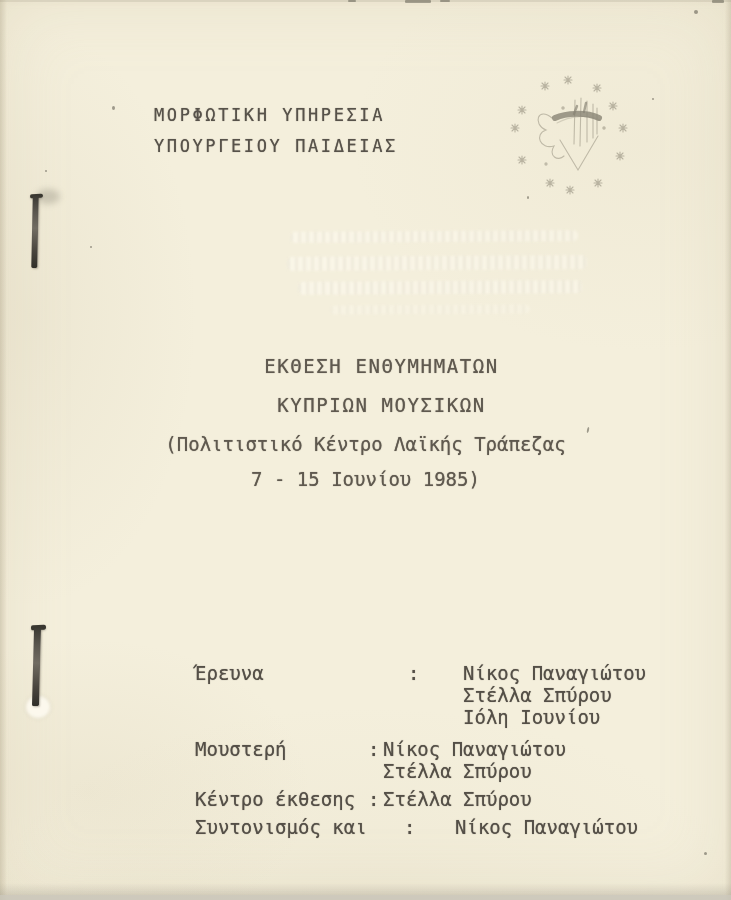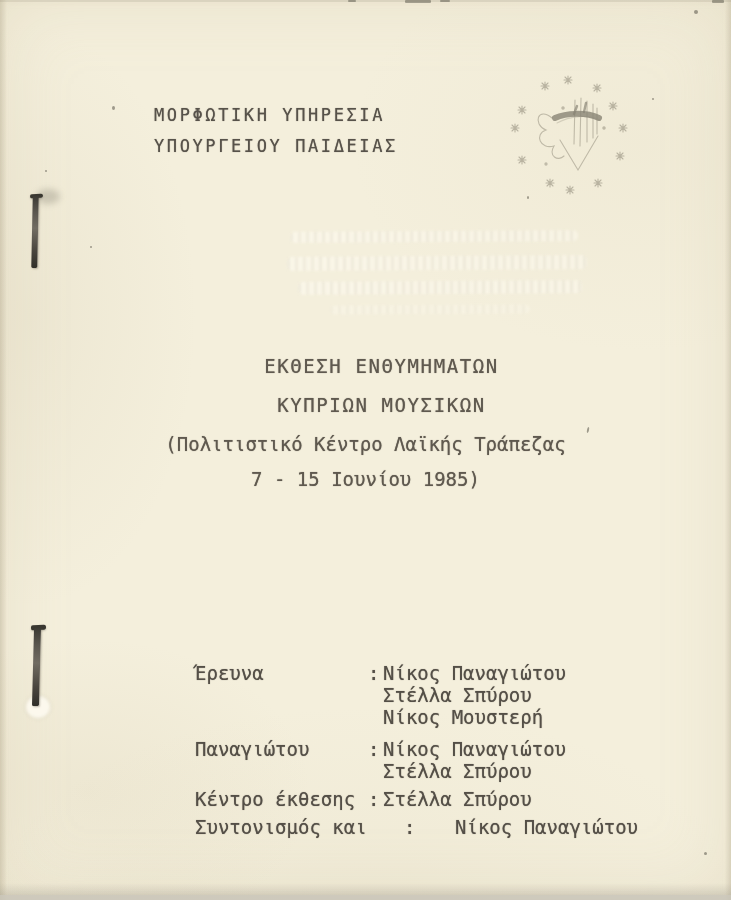--- a/index.html
+++ b/index.html
@@ -29,21 +29,21 @@
     letter-spacing:2.6px;color:#57524a;}
   .title-block{position:absolute;left:0;top:354px;width:731px;text-align:center;font-size:19px;}
   .title-line{line-height:24px;color:#5f594f;}
   .title-caps{letter-spacing:1.6px;padding-left:32px;}
   .mb15{margin-bottom:15px;} .mb11{margin-bottom:11px;}
 
   .credits{position:absolute;left:195px;top:662px;font-size:19px;color:#544f47;}
   .credit-row{display:grid;grid-template-columns:173px 15px auto;align-items:start;}
   .credit-row.bottom-align{align-items:end;gap:36px;}
   .credit-row .cell{line-height:22px;}
-  .mbr10{margin-bottom:10px;} .mbr6{margin-bottom:6px;}
+  .mbr10{margin-bottom:10px;gap:40px;} .mbr6{margin-bottom:6px;}
 
   .stamp{position:absolute;left:500px;top:68px;width:140px;height:135px;opacity:.62;filter:blur(.3px);}
 
   .staple{position:absolute;border-radius:1.5px;
     background:linear-gradient(180deg,#3c3a34 0%,#5a564e 22%,#716c62 45%,#4a463f 75%,#302e29 100%);
     box-shadow:1px 1px 2px rgba(110,104,92,.45);}
   .staple-cap{position:absolute;background:#3a3831;border-radius:2px;box-shadow:0 1px 2px rgba(110,104,92,.4);}
   .staple-smudge{position:absolute;border-radius:50%;background:rgba(112,106,94,.28);filter:blur(3px);}
   .staple-blob{position:absolute;border-radius:50%;background:rgba(252,249,238,.95);filter:blur(1.5px);
     box-shadow:0 0 3px rgba(150,144,130,.35);}
@@ -139,26 +139,26 @@
   </div>
 
   <div class="credits ink">
 
     <div class="credit-row mbr10">
       <div class="cell">Έρευνα</div>
       <div class="cell">:</div>
       <div class="cell">
         <div>Νίκος Παναγιώτου</div>
         <div>Στέλλα Σπύρου</div>
-        <div>Νίκος Μουστερή</div>
+        <div>Ιόλη Ιουνίου</div>
       </div>
     </div>
 
     <div class="credit-row mbr6">
-      <div class="cell">Παναγιώτου</div>
+      <div class="cell">Μουστερή</div>
       <div class="cell">:</div>
       <div class="cell">
         <div>Νίκος Παναγιώτου</div>
         <div>Στέλλα Σπύρου</div>
       </div>
     </div>
 
     <div class="credit-row mbr6">
       <div class="cell">Κέντρο έκθεσης</div>
       <div class="cell">:</div>

